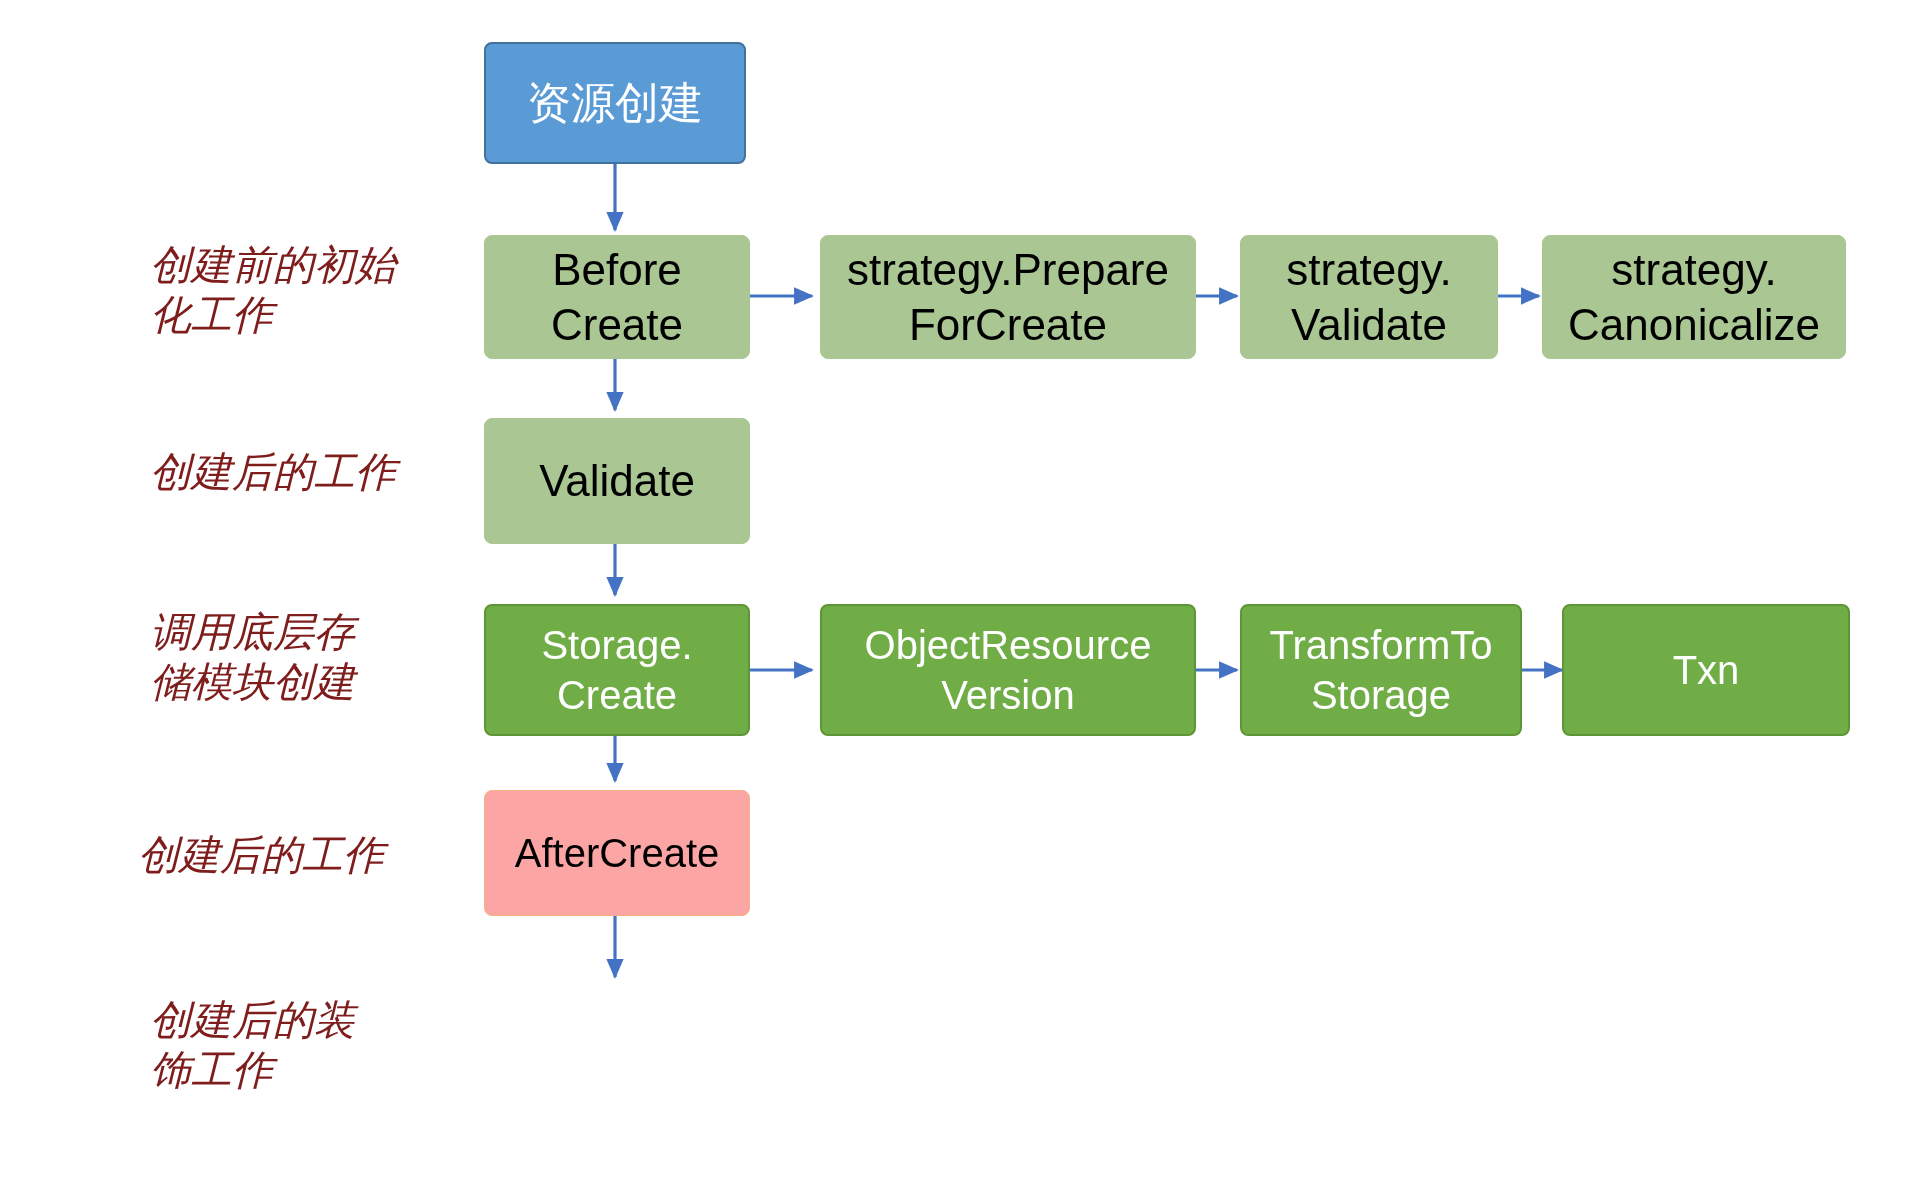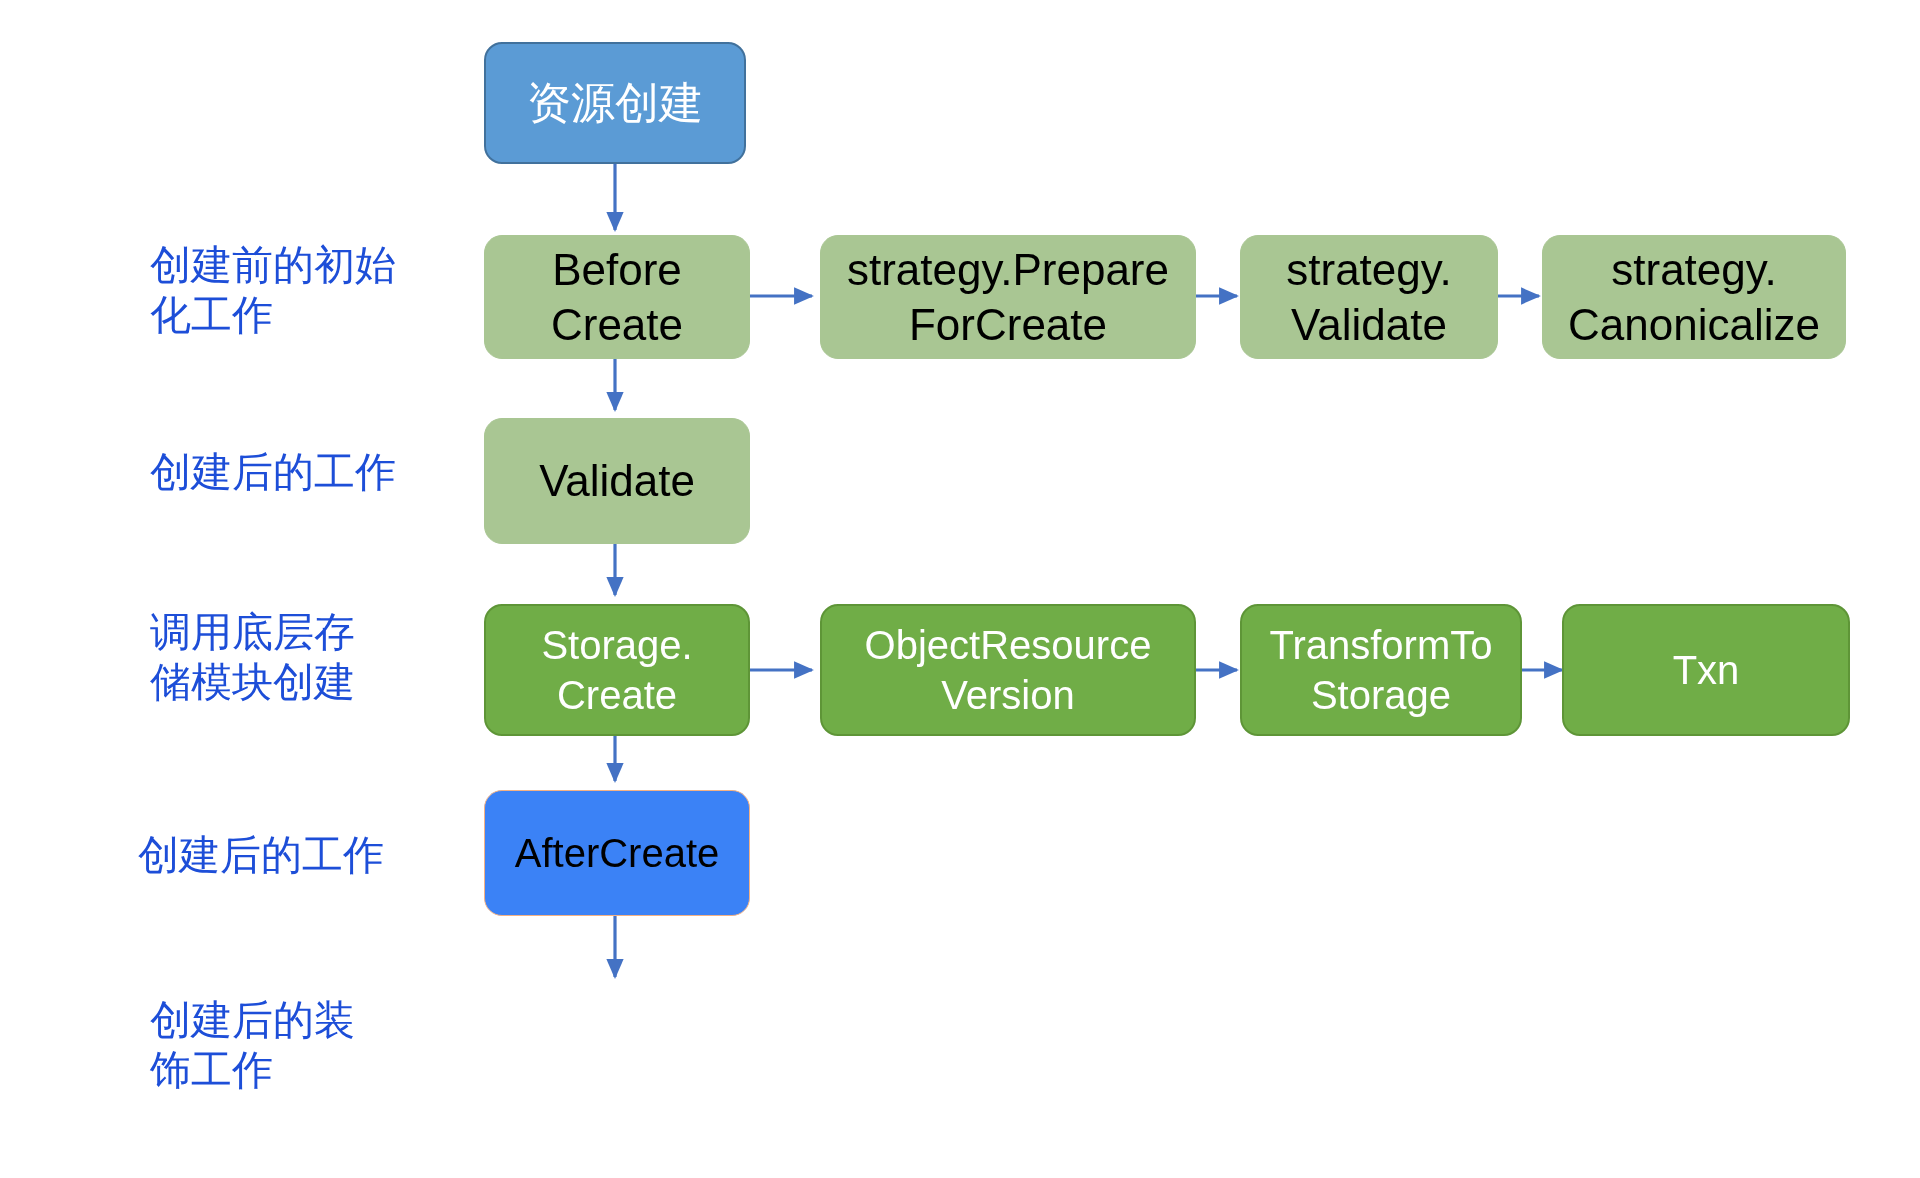--- a/index.html
+++ b/index.html
@@ -13,37 +13,38 @@
   #canvas {
     position: relative;
     width: 1920px;
     height: 1178px;
     background: #ffffff;
     overflow: hidden;
   }
 
   .row-label {
     position: absolute;
-    color: #1d4ed8;
+    color: #7f1d1d;
     font-size: 41px;
     line-height: 1.22;
     font-weight: 400;
     letter-spacing: 0px;
     white-space: pre-line;
     text-align: left;
+    font-style: italic;
   }
 
   .node {
     position: absolute;
     box-sizing: border-box;
     display: flex;
     align-items: center;
     justify-content: center;
     text-align: center;
-    border-radius: 18px;
+    border-radius: 8px;
     white-space: pre-line;
     line-height: 1.26;
     font-weight: 400;
   }
 
   .node.blue {
     background: #5B9BD5;
     border: 2px solid #41719C;
     color: #FFFFFF;
     font-size: 44px;
@@ -54,21 +55,21 @@
     color: #000000;
     font-size: 44px;
   }
   .node.darkgreen {
     background: #70AD47;
     border: 2px solid #5E9537;
     color: #FFFFFF;
     font-size: 40px;
   }
   .node.lightorange {
-    background: #3b82f6;
+    background: #fca5a5;
     border: 1px solid #F4B183;
     color: #000000;
     font-size: 40px;
   }
   .node.darkorange {
     background: #E2762A;
     border: 1px solid #E2762A;
     color: #FFFFFF;
     font-size: 40px;
   }

